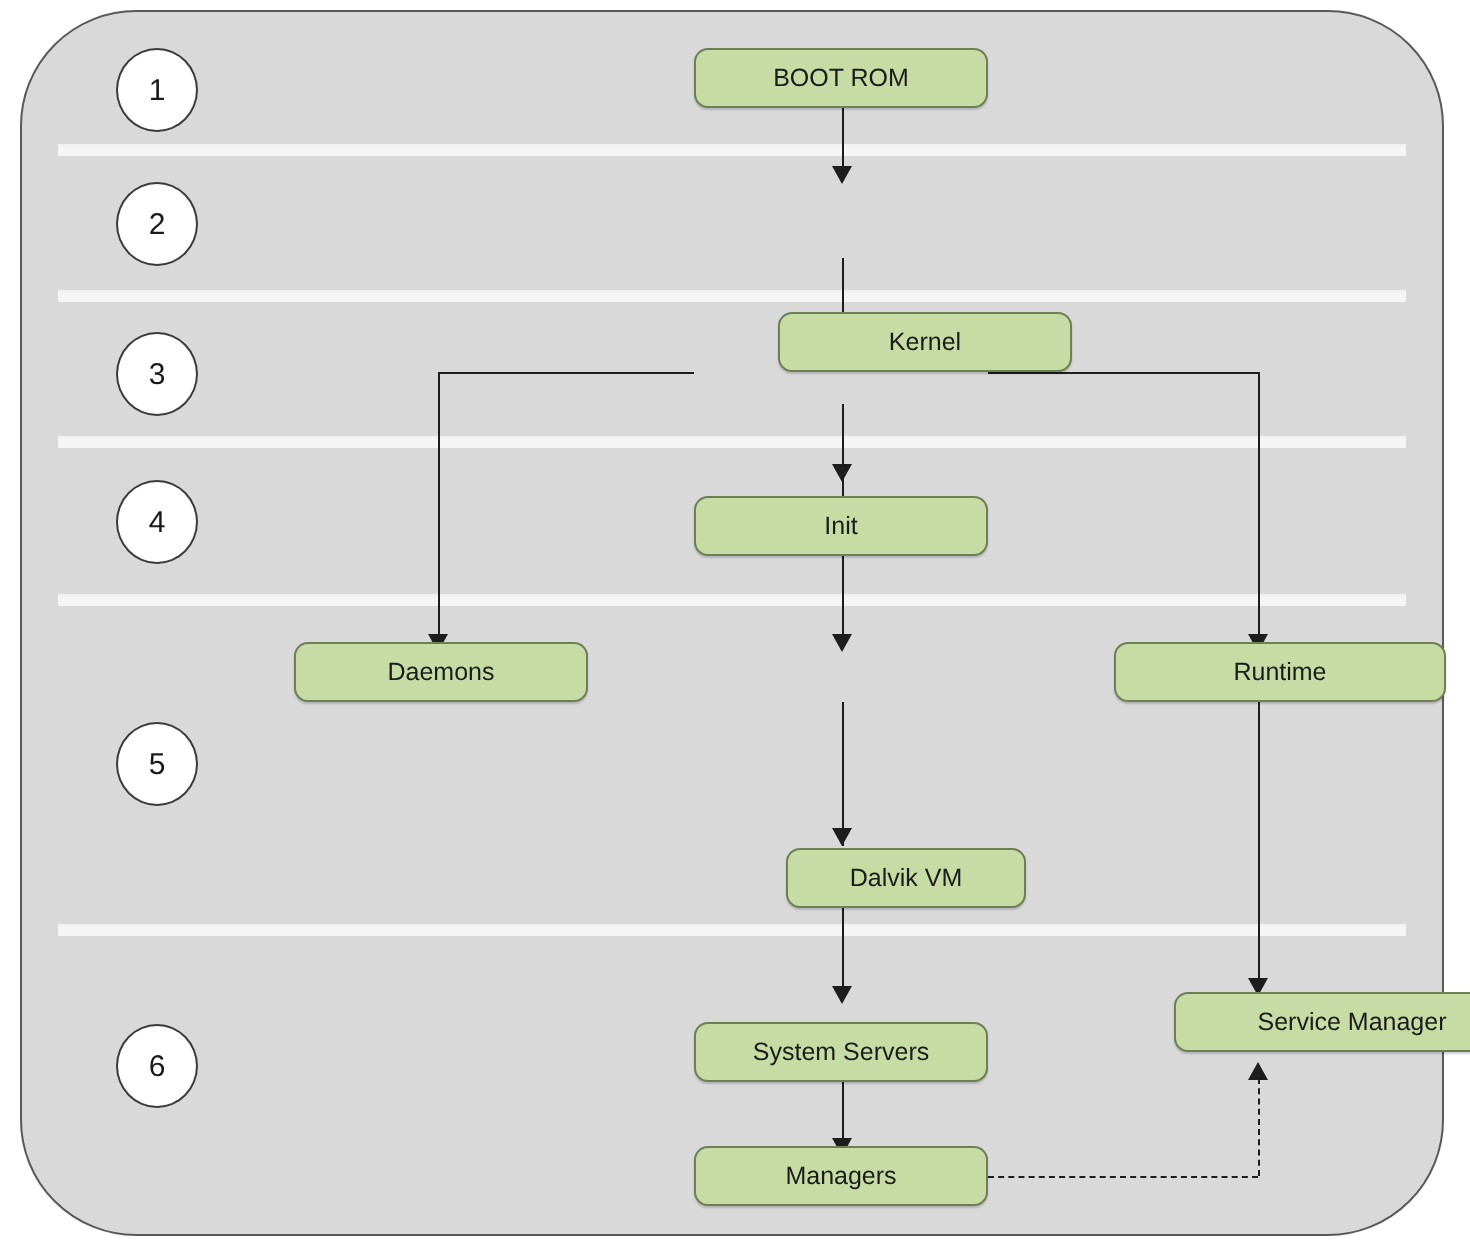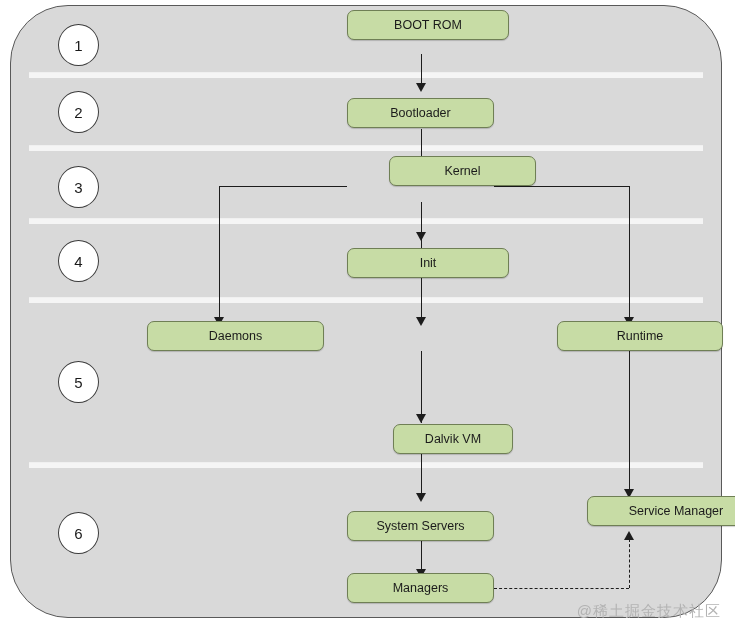--- a/index.html
+++ b/index.html
@@ -166,38 +166,36 @@
     <div class="vline" style="left:410px; top:520px; height:47px;"></div>
     <div class="arrow-down" style="left:405px; top:563px;"></div>
 
     <div class="vline" style="left:618px; top:345px; height:145px;"></div>
     <div class="arrow-down" style="left:613px; top:483px;"></div>
 
     <div class="hline-dash" style="left:483px; top:582px; width:135px;"></div>
     <div class="vline-dash" style="left:618px; top:533px; height:49px;"></div>
     <div class="arrow-up" style="left:613px; top:525px;"></div>
 
-    <div class="node" style="left:336px; top:4px; width:162px;">BOOT ROM</div>
-
-    <div class="node" style="left:336px; top:92px; width:147px;">Bootloader</div>
+    <div class="node" style="left:336px; top:18px; width:147px;">BOOT ROM</div>
+
 
     <div class="node" style="left:336px; top:150px; width:147px;margin-left:42px;">Kernel</div>
 
-    <div class="node" style="left:336px; top:242px; width:162px;">Init</div>
-
-    <div class="node" style="left:136px; top:315px; width:177px;">Daemons</div>
+    <div class="node" style="left:336px; top:242px; width:147px;">Init</div>
+
+    <div class="node" style="left:136px; top:315px; width:147px;">Daemons</div>
 
 
     <div class="node" style="left:546px; top:315px; width:166px;">Runtime</div>
 
     <div class="node" style="left:336px; top:418px; width:120px;margin-left:46px;">Dalvik VM</div>
 
     <div class="node" style="left:336px; top:490px; width:147px;margin-top:15px;">System Servers</div>
 
     <div class="node" style="left:576px; top:490px; width:162px;padding-left:16px;">Service Manager</div>
 
     <div class="node" style="left:336px; top:567px; width:147px;">Managers</div>
 
   </div>
 
-  <div id="watermark">@稀土掘金技术社区</div>
 
 </div>
 
 </body></html>

